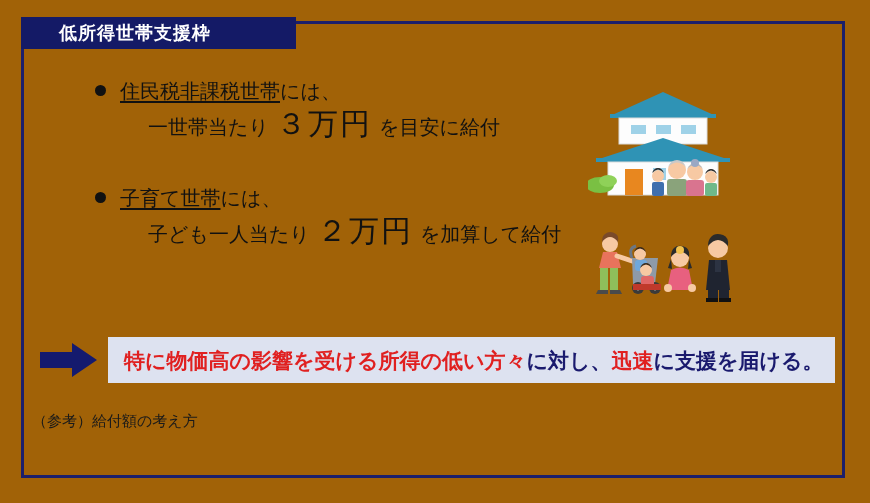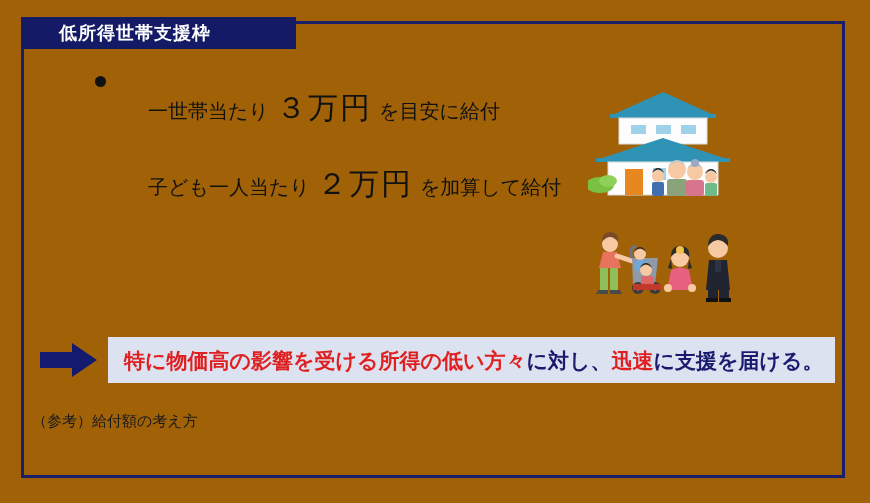--- a/index.html
+++ b/index.html
@@ -181,29 +181,34 @@
 
   <div class="banner">
     <span class="banner-title">低所得世帯支援枠</span>
   </div>
 
   <div class="bullets">
 
     <div class="bullet-group">
       <div class="bullet-row">
         <span class="bullet-dot"></span>
+        <span><span class="u">住民税非課税世帯</span><span>には、</span></span>
       </div>
       <div class="sub-row">
         <span>一世帯当たり</span>
         <span class="amount">３万円</span>
         <span>を目安に給付</span>
       </div>
     </div>
 
     <div class="bullet-group" style="margin-top:44px;">
+      <div class="bullet-row">
+        <span class="bullet-dot"></span>
+        <span><span class="u">子育て世帯</span><span>には、</span></span>
+      </div>
       <div class="sub-row">
         <span>子ども一人当たり</span>
         <span class="amount">２万円</span>
         <span>を加算して給付</span>
       </div>
     </div>
 
   </div>
 
   <div class="illus-house">

